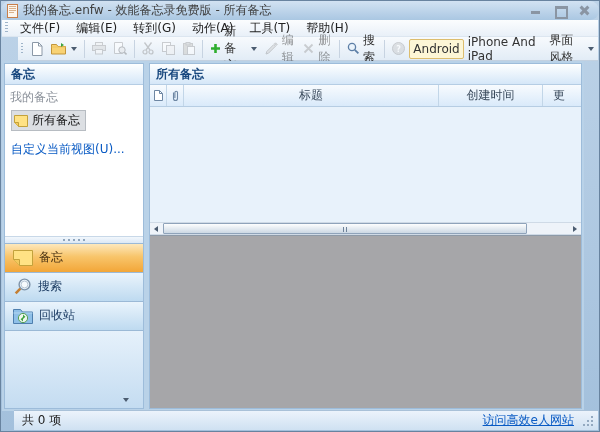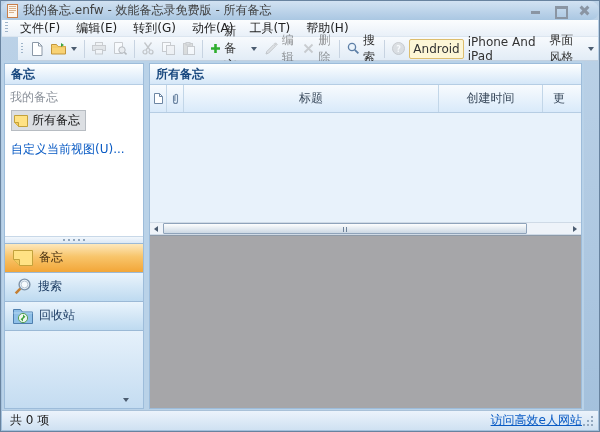--- a/index.html
+++ b/index.html
@@ -37,43 +37,43 @@
   .tree-item{display:inline-flex;align-items:center;gap:4px;margin:1px 0 0 6px;padding:1px 5px 1px 2px;background:#dcdfe3;border:1px solid #b7bcc2;color:#111;cursor:default;}
   .tree-link{display:block;margin:10px 0 0 6px;color:#0a5bc4;cursor:pointer;}
   .splitter{height:7px;flex:0 0 auto;background:linear-gradient(#f2f7fc,#dcE9f6);border-top:1px solid #c8d8e8;display:flex;align-items:center;justify-content:center;}
   .grip-dots{width:22px;height:2px;background:repeating-linear-gradient(90deg,#8fa5bc 0 2px,transparent 2px 5px);}
   .navbtn{height:29px;flex:0 0 auto;border-top:1px solid #9bb9d6;display:flex;align-items:center;gap:6px;padding:0 8px;background:linear-gradient(#eaf4fc,#bedaf0);color:#1c3c63;cursor:pointer;}
   .navbtn.selected{background:linear-gradient(#fde8bc,#f8c56b 45%,#f2a638);color:#4a3314;}
   .nav-strip{flex:1 1 auto;background:linear-gradient(#e6f1fb,#c4dcf1);border-top:1px solid #9bb9d6;position:relative;}
   .nav-strip .dd{position:absolute;right:14px;bottom:6px;}
   
   .main{position:absolute;left:147px;right:2px;top:2px;height:346px;border:1px solid #9dbcda;background:#e8f2fb;display:flex;flex-direction:column;}
-  .list-headerrow{height:28px;flex:0 0 auto;display:flex;background:linear-gradient(#f8fbfe,#d9eafa);border-bottom:1px solid #b6cde3;}
+  .list-headerrow{height:22px;flex:0 0 auto;display:flex;background:linear-gradient(#f8fbfe,#d9eafa);border-bottom:1px solid #b6cde3;}
   .col{border-right:1px solid #c2d6e8;display:flex;align-items:center;justify-content:center;color:#3a4a5c;overflow:hidden;}
   .col-doc{width:17px;}
   .col-clip{width:17px;}
   .col-title{flex:1 1 auto;}
   .col-created{width:104px;}
   .col-updated{width:38px;border-right:none;justify-content:flex-start;padding-left:10px;white-space:nowrap;}
   .list-body{flex:1 1 auto;background:#e8f2fb;}
   
   .hscroll{height:13px;flex:0 0 auto;position:relative;background:#eef3f9;border-top:1px solid #cfdae6;border-bottom:1px solid #cfdae6;}
   .harrow{position:absolute;top:0;width:12px;height:11px;display:flex;align-items:center;justify-content:center;cursor:pointer;}
   .harrow.left{left:0;}
   .harrow.right{right:0;}
   .tri-l{width:0;height:0;border-top:3px solid transparent;border-bottom:3px solid transparent;border-right:4px solid #4b5c70;}
   .tri-r{width:0;height:0;border-top:3px solid transparent;border-bottom:3px solid transparent;border-left:4px solid #4b5c70;}
   .hthumb{position:absolute;left:13px;top:0;width:364px;height:11px;background:linear-gradient(#fdfefe,#ccd8e4);border:1px solid #8fa3ba;border-radius:1px;cursor:grab;}
   .hthumb .tgrip{position:absolute;left:50%;top:3px;width:5px;height:5px;margin-left:-2px;background:repeating-linear-gradient(90deg,#6e8299 0 1px,transparent 1px 3px);}
   
   .preview{flex:0 0 auto;height:173px;background:#a6a6a9;border-top:1px solid #8d9aa8;}
   
-  .statusbar{position:absolute;left:1px;right:1px;bottom:1px;height:20px;background:linear-gradient(#ecf3fb,#cfe1f2);border-top:1px solid #a9c1d8;display:flex;align-items:center;padding:0 4px;}
+  .statusbar{position:absolute;left:13px;right:1px;bottom:1px;height:20px;background:linear-gradient(#ecf3fb,#cfe1f2);border-top:1px solid #a9c1d8;display:flex;align-items:center;padding:0 4px;}
   .status-left{padding-left:4px;color:#222;}
-  .status-right{margin-left:auto;display:flex;align-items:center;}
+  .status-right{margin-left:auto;display:flex;align-items:center;gap:8px;}
   .status-link{color:#0a5bc4;text-decoration:underline;cursor:pointer;}
   .rgrip{width:12px;height:12px;}
 </style>
 </head>
 <body>
 
 <div class="win">
 
   <div class="titlebar">
     <svg class="icon" width="13" height="14" viewBox="0 0 13 14">

